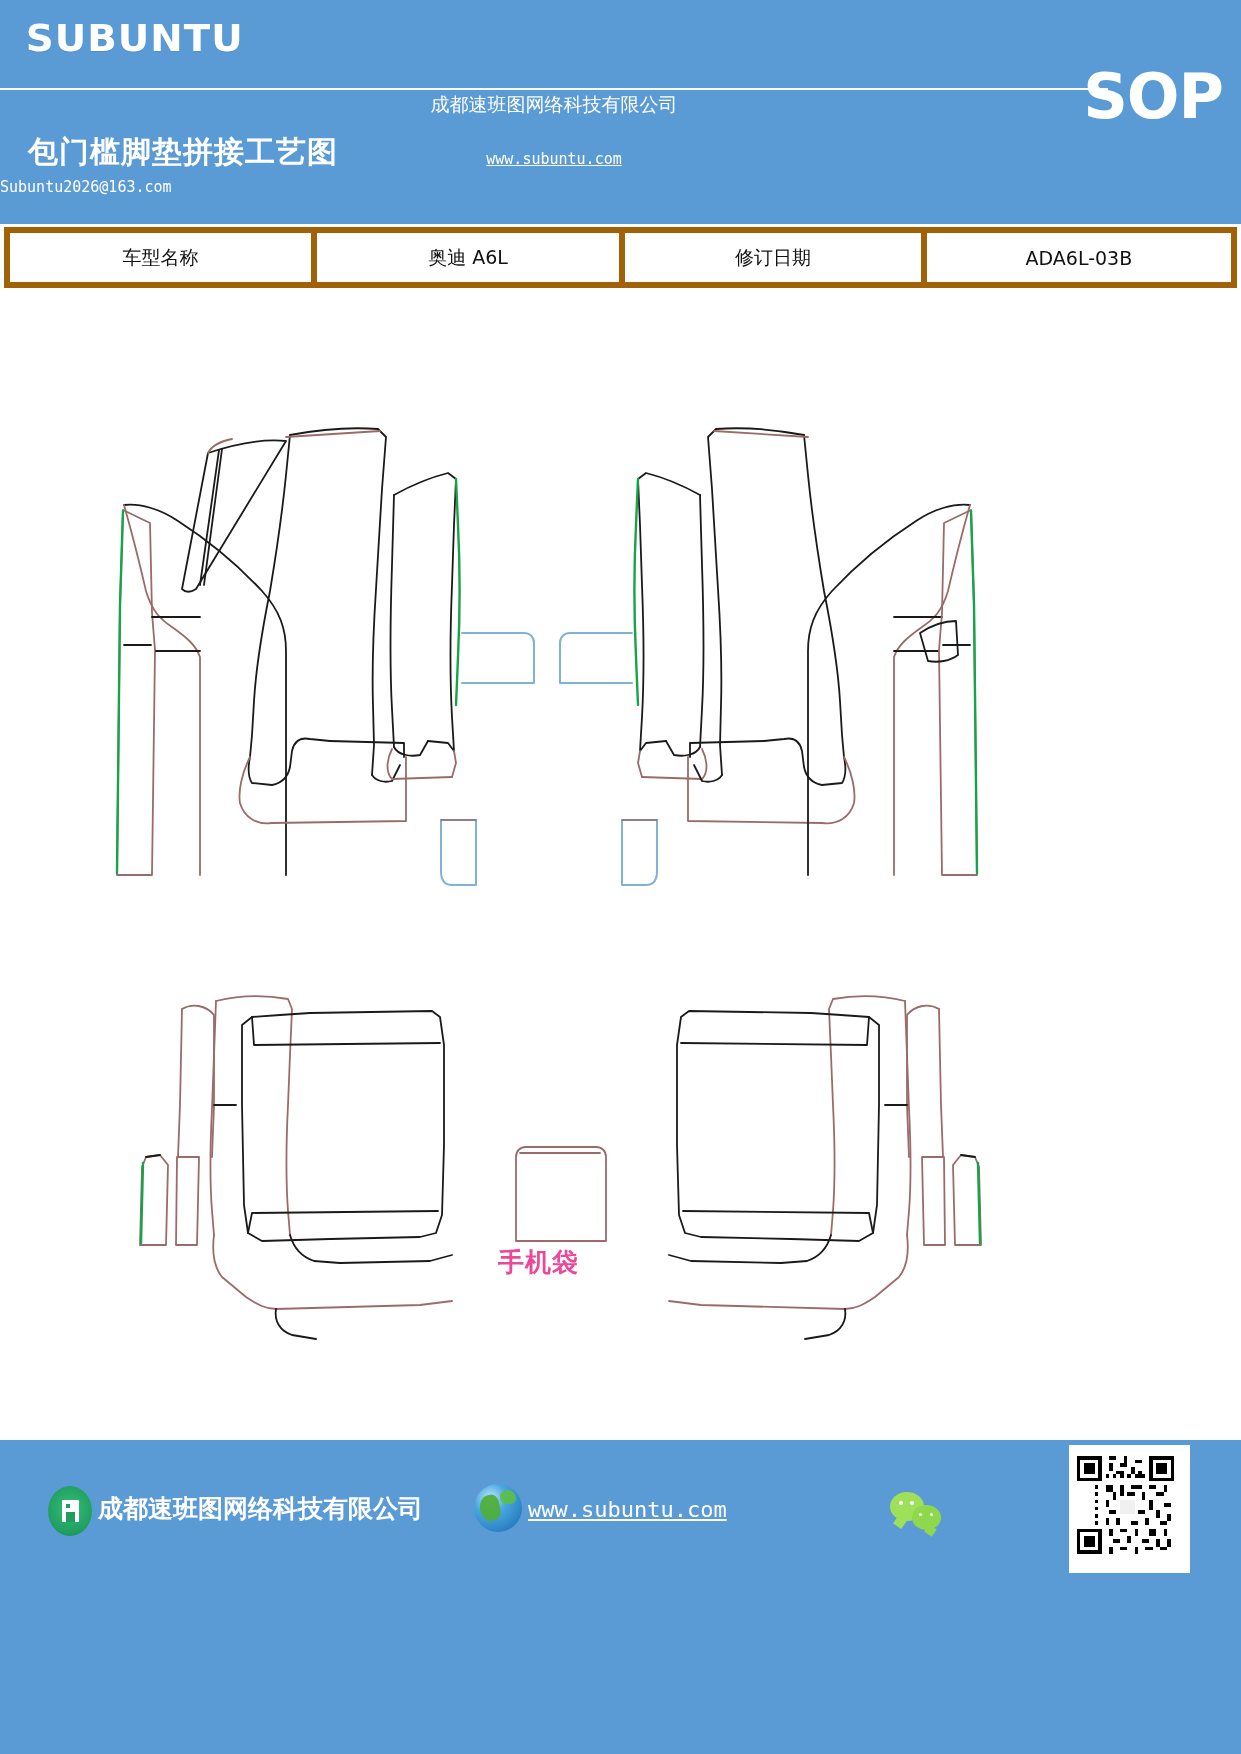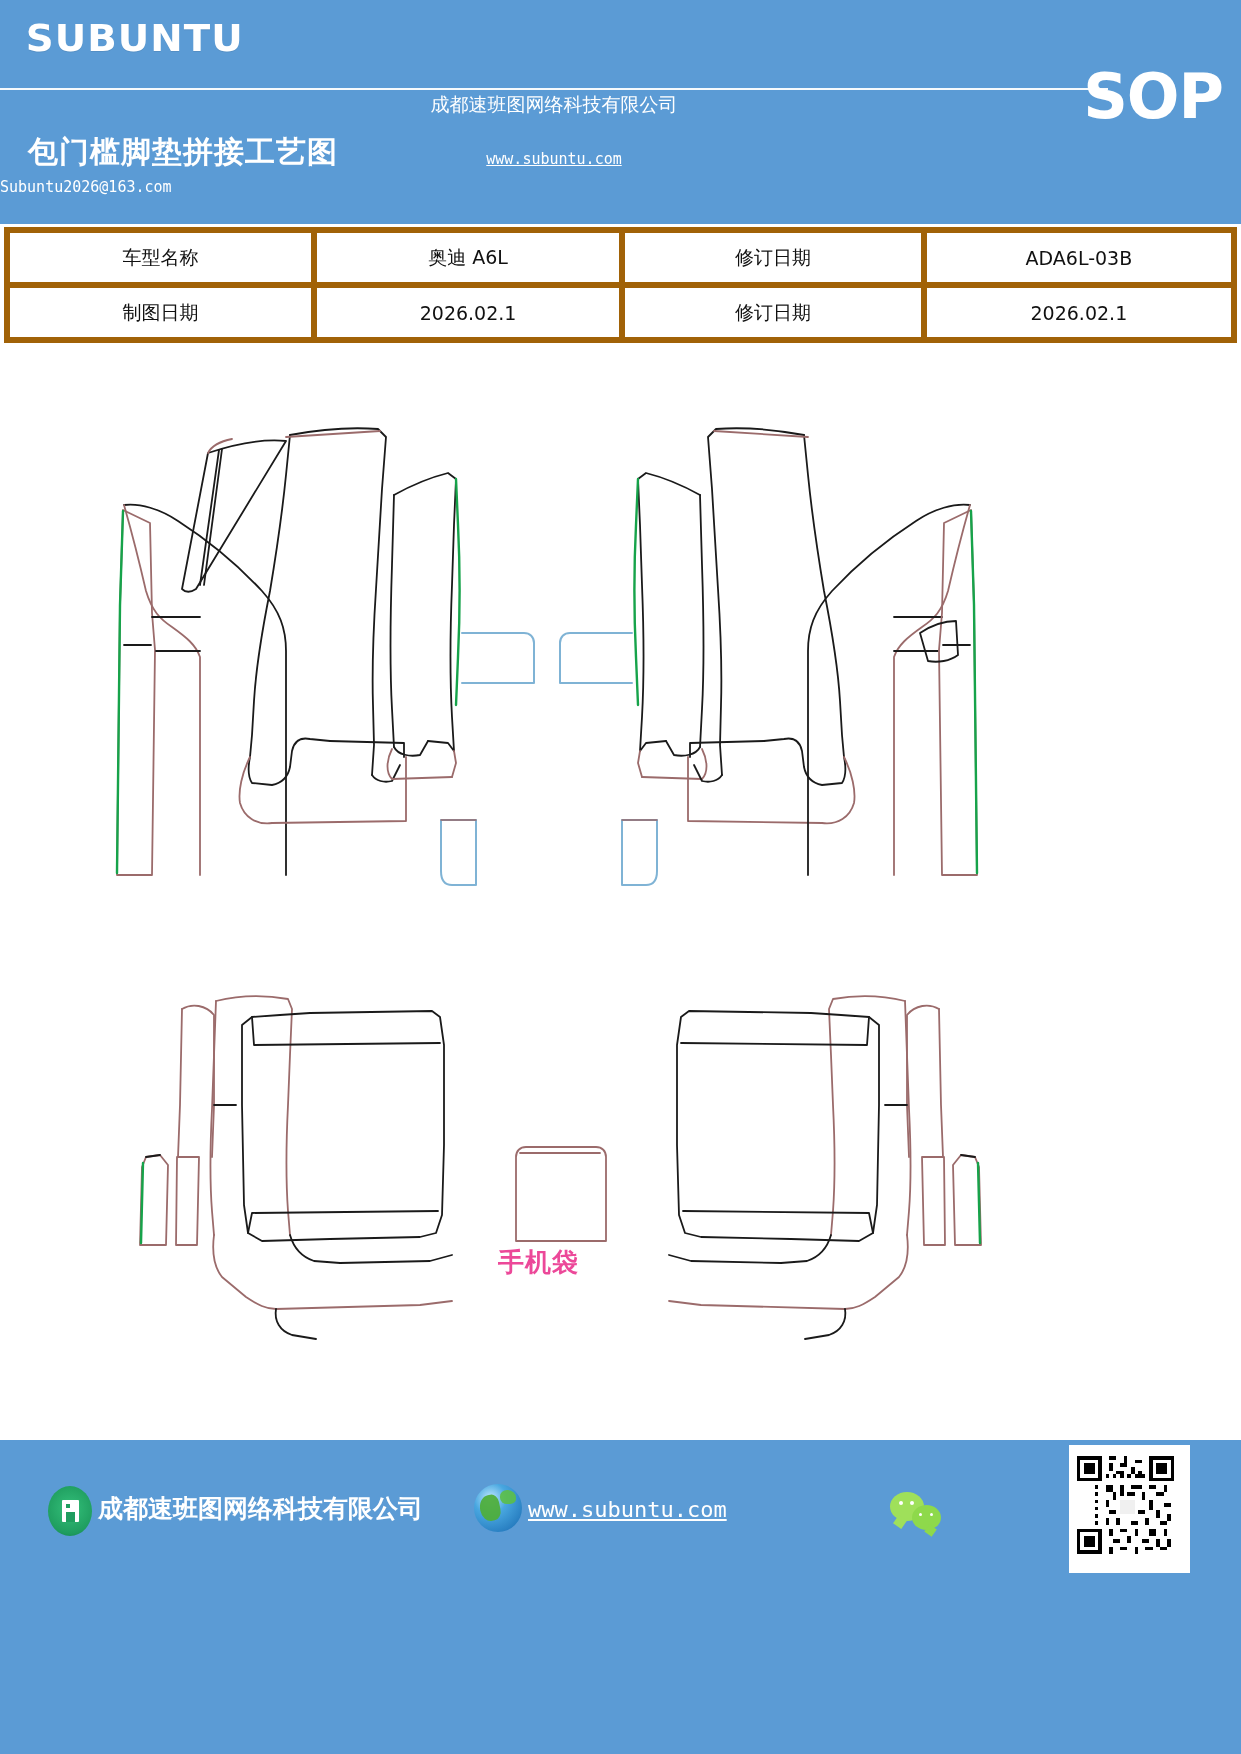--- a/index.html
+++ b/index.html
@@ -193,26 +193,20 @@
     <div class="sop">SOP</div>
   </div>
 
   <table class="info-table">
     <tbody>
         <tr>
       <td class="col-a">车型名称</td>
       <td class="col-b val">奥迪 A6L</td>
       <td class="col-c">修订日期</td>
       <td class="col-d val">ADA6L-03B</td>
-    </tr>
-    <tr>
-      <td class="col-a">制图日期</td>
-      <td class="col-b val">2026.02.1</td>
-      <td class="col-c">修订日期</td>
-      <td class="col-d val">2026.02.1</td>
     </tr>
   </tbody>
     </table>
 
 
   <div class="drawing">
     <svg width="1241" height="1030" viewBox="0 0 1241 1030">
       <g fill="none" stroke-width="1.8" stroke-linejoin="round" stroke-linecap="round">
 
         <g>

